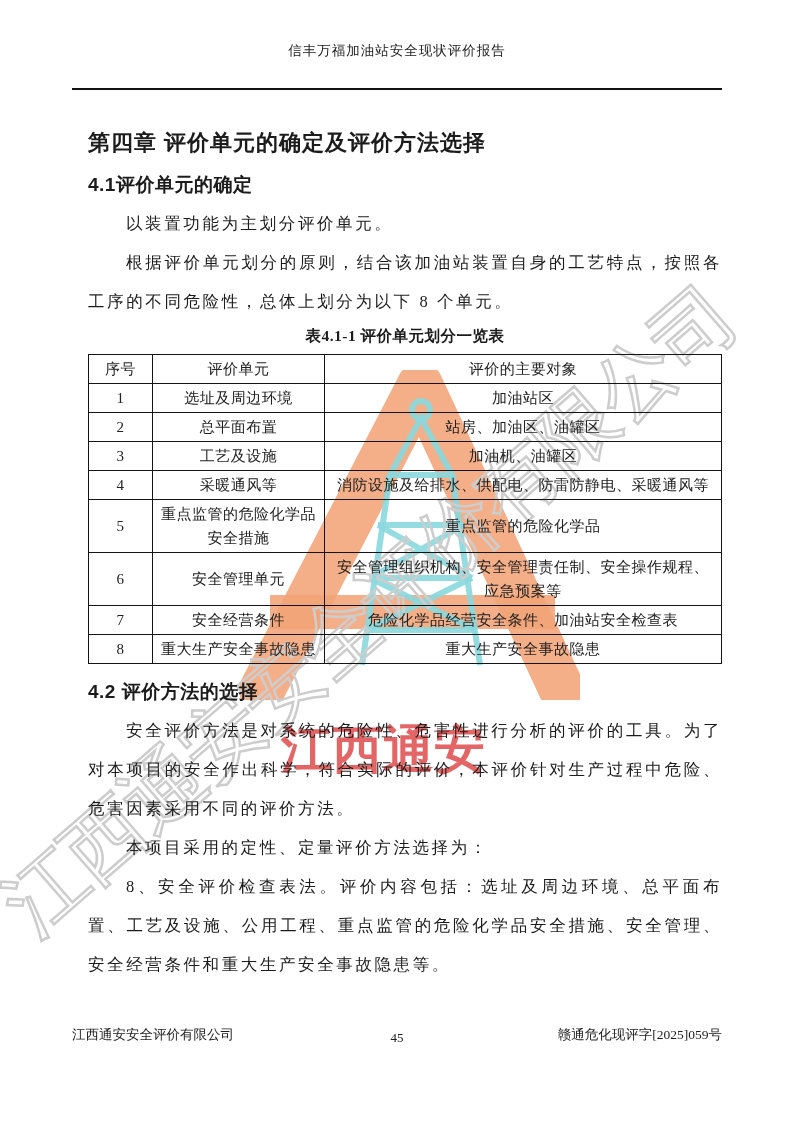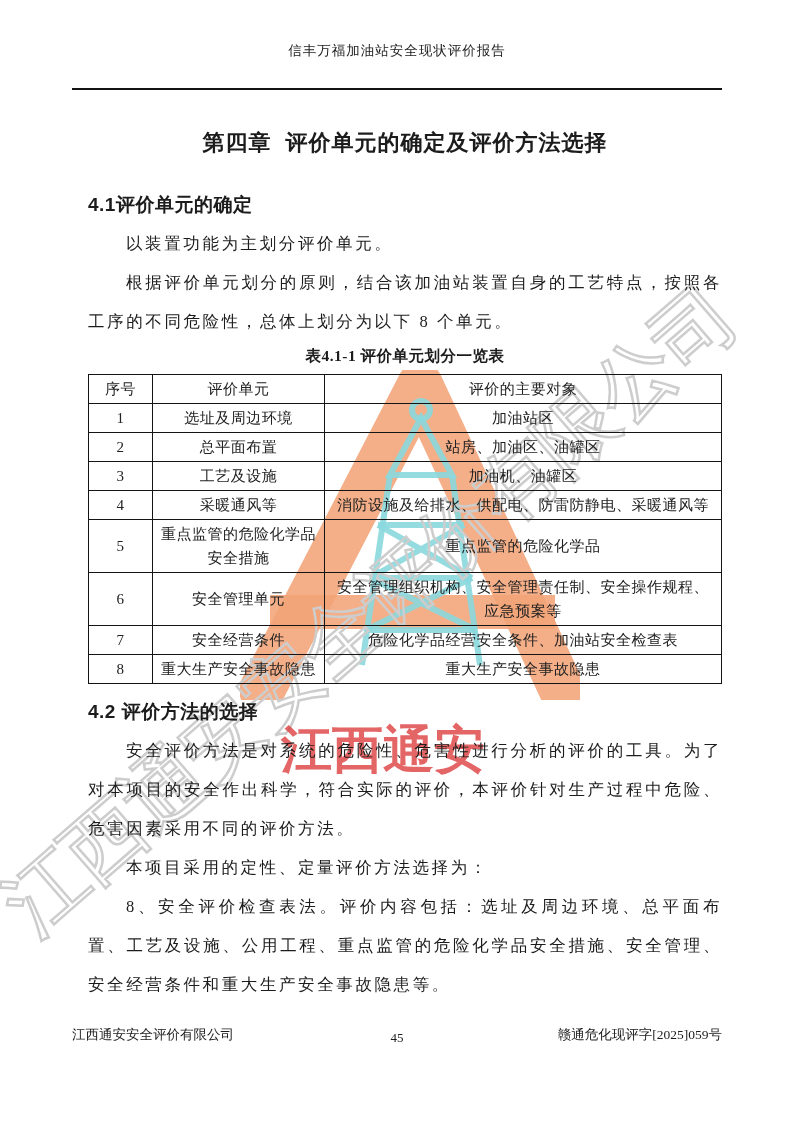--- a/index.html
+++ b/index.html
@@ -24,23 +24,23 @@
     font-family:"Liberation Serif","DejaVu Serif",serif;
   }
   
   #content{position:absolute;left:88px;top:128px;width:634px;z-index:4;}
   #page-header{
     position:absolute;left:72px;top:42px;width:650px;z-index:4;
     text-align:center;font-size:13.5px;padding-bottom:28px;
     border-bottom:2px solid #141414;letter-spacing:1px;
   }
   .chapter-title{
-    text-align:center;font-size:22px;font-weight:bold;letter-spacing:1px;
-    font-family:Liberation Mono, monospace;
-    margin:0 0 34px 0;
+    text-align:left;font-size:22px;font-weight:bold;letter-spacing:1px;
+    font-family:Liberation Sans, sans-serif;
+    margin:0 0 14px 0;
   }
   .sec-heading{
     font-size:19px;font-weight:bold;margin:0 0 6px 0;letter-spacing:0.5px;
     font-family:"Liberation Sans","DejaVu Sans",sans-serif;
   }
   .sec-heading.h42{margin-top:15px;}
   p.body-para{
     margin:0;font-size:16.5px;line-height:39px;letter-spacing:2.6px;
     text-indent:38px;text-align:justify;
   }

